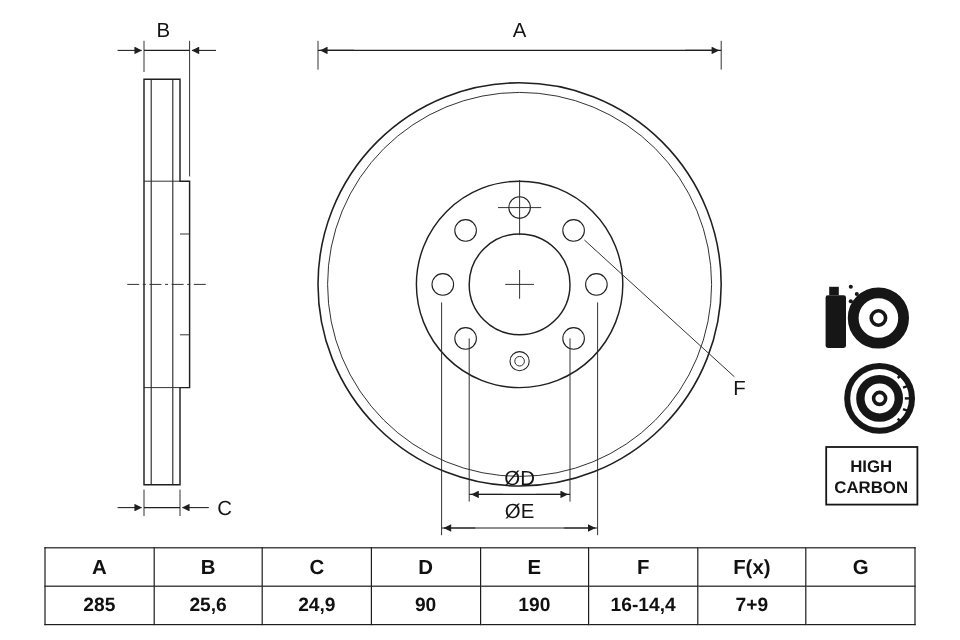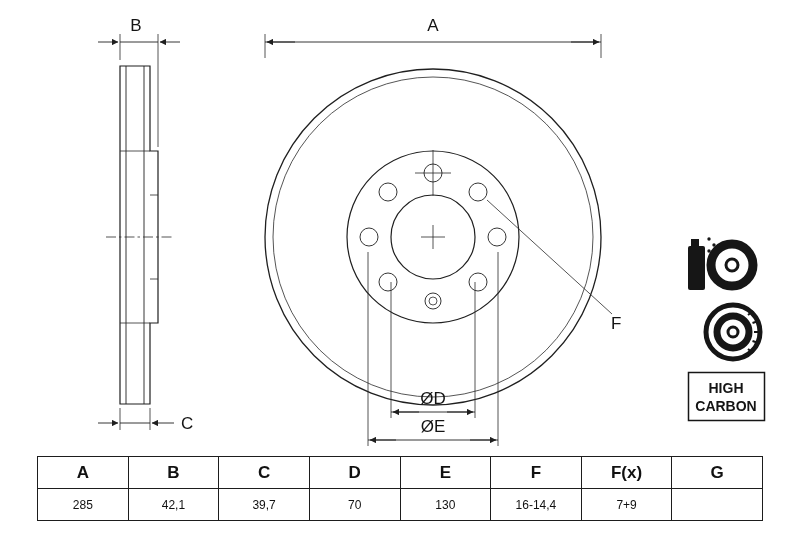--- a/index.html
+++ b/index.html
@@ -13,21 +13,21 @@
   .drawing .thin{stroke:#2a2a2a;stroke-width:0.8;fill:none;}
   .drawing .cl{stroke:#2a2a2a;stroke-width:0.8;fill:none;stroke-dasharray:10 3 2.5 3;}
   .drawing text{font-family:"Liberation Sans",sans-serif;font-size:17px;fill:#141414;}
   .drawing text.badge{font-size:14px;font-weight:bold;}
   .spec-table{
     position:absolute;top:456px;left:37px;width:726px;
     border-collapse:collapse;table-layout:fixed;background:#fff;
   }
   .spec-table th,.spec-table td{
     border:1px solid #1d1d1d;text-align:center;height:31px;
-    font-size:12px;color:#111;font-weight:normal;padding:0 2px;
+    font-size:16px;color:#111;font-weight:bold;padding:0 2px;
   }
   .spec-table th{font-weight:bold;font-size:17px;}
 </style>
 </head>
 <body>
 
 <div class="stage">
 
   <svg class="drawing" width="800" height="452" viewBox="0 0 800 452">
     <defs>
@@ -164,24 +164,24 @@
         <th>D</th>
         <th>E</th>
         <th>F</th>
         <th>F(x)</th>
         <th>G</th>
       </tr>
     </thead>
     <tbody>
       <tr>
         <td>285</td>
-        <td>42,1</td>
-        <td>39,7</td>
-        <td>70</td>
-        <td>130</td>
+        <td>25,6</td>
+        <td>24,9</td>
+        <td>90</td>
+        <td>190</td>
         <td>16-14,4</td>
         <td>7+9</td>
         <td></td>
       </tr>
     </tbody>
   </table>
 
 </div>
 
 </body></html>

